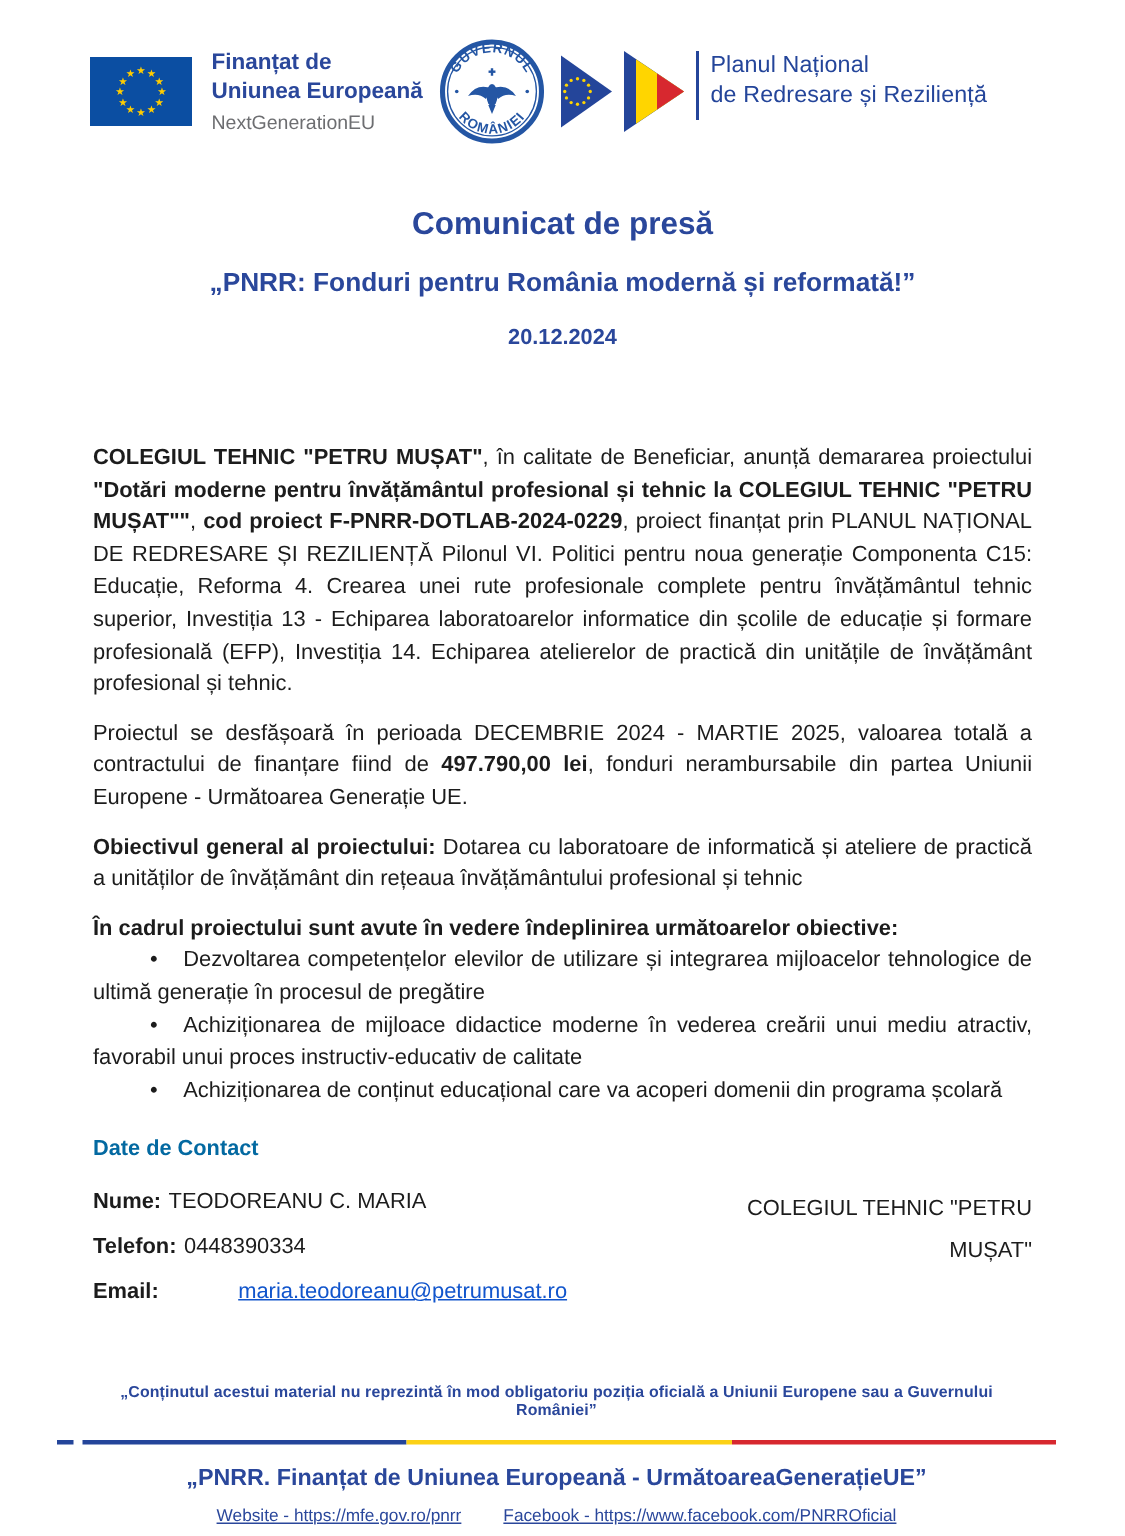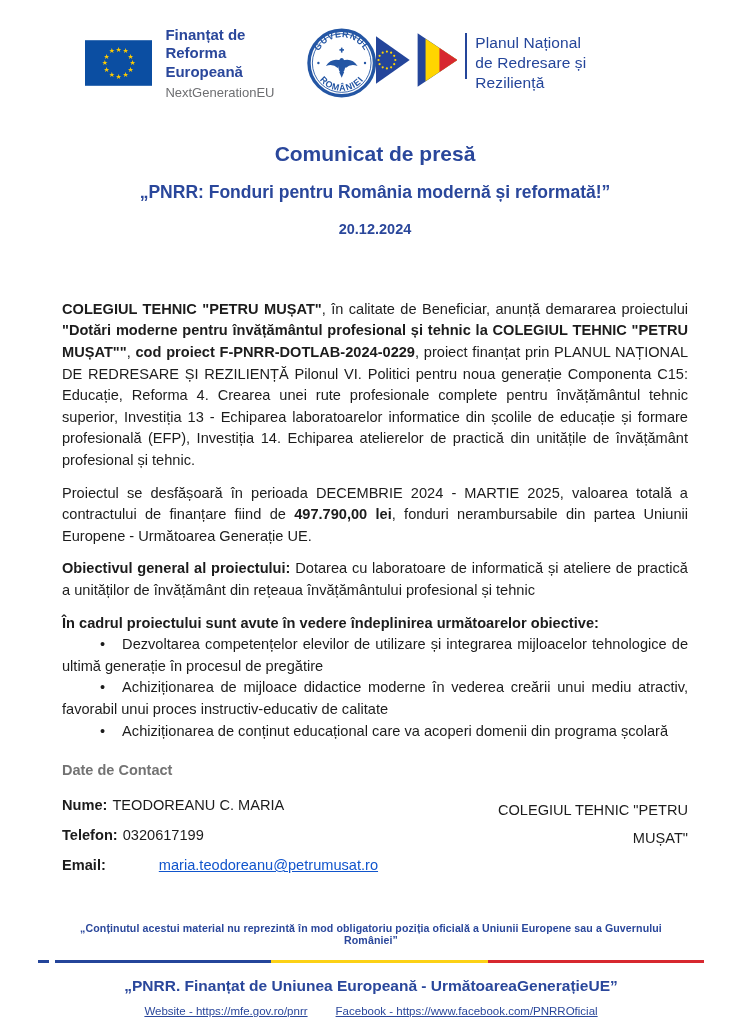--- a/index.html
+++ b/index.html
@@ -7,21 +7,20 @@
   body { font-family:"Liberation Sans","DejaVu Sans",sans-serif; }
   .page {
     position:relative; width:750px; height:1024px; margin:0 auto;
     background:#ffffff; overflow:hidden; color:#1c1c1c;
   }
 
   
   .logos {
     display:flex; justify-content:space-between; align-items:center;
     padding:26px 92px 0 60px;
-    margin-left:25px;
   }
   .eu-logo { display:flex; align-items:center; gap:13px; }
   .eu-text-bold { color:#2a479b; font-weight:bold; font-size:15px; line-height:1.22; }
   .eu-text-sub { color:#6d6e71; font-size:13px; margin-top:4px; }
   .pnrr-logo { display:flex; align-items:flex-start; gap:8px; }
   .pnrr-divider { width:2px; height:46px; background:#24459a; }
   .pnrr-text { color:#24459a; font-size:15.5px; line-height:1.3; letter-spacing:.1px; }
 
   
   .title-block { text-align:center; color:#2a479b; margin-top:42px; }
@@ -33,21 +32,21 @@
   .body-text { margin:62px 62px 0 62px; font-size:14.6px; line-height:21.6px; }
   .body-text p { margin-bottom:11px; }
   .just { text-align:justify; }
   .obj-head { font-weight:bold; margin-bottom:0 !important; }
   .bullet { text-indent:38px; margin-bottom:0 !important; }
   .dot { padding-right:17px; }
 
   
   .contact { display:flex; margin:20px 62px 0 62px; }
   .contact-left { flex:1; }
-  .contact-head { color:#737373; font-weight:bold; font-size:14.5px; margin-bottom:16px; }
+  .contact-head { color:#0369a1; font-weight:bold; font-size:14.5px; margin-bottom:16px; }
   .contact-row { font-size:14.6px; line-height:22px; margin-bottom:8px; }
   .contact-label { font-weight:bold; margin-right:5px; }
   .email-link { color:#1155cc; text-decoration:underline; cursor:pointer;padding-left:48px; }
   .org { width:218px; text-align:right; font-size:14.6px; line-height:28px; padding-top:34px; }
 
   
   .page-footer { position:absolute; left:0; right:8px; bottom:7px; }
   .disclaimer {
     color:#2a479b; font-size:10.6px; font-weight:bold; text-align:center;
     margin:0 62px 14px 62px; letter-spacing:.1px;
@@ -82,21 +81,21 @@
           <text x="34" y="39.5">★</text>
             <text x="27" y="37.6">★</text>
           <text x="21.9" y="32.5">★</text>
             <text x="20" y="25.5">★</text>
           <text x="21.9" y="18.5">★</text>
             <text x="27" y="13.4">★</text>
         </g>
       </svg>
       <div>
         <div class="eu-text-bold">Finanțat de</div>
-        <div class="eu-text-bold">Reforma Europeană</div>
+        <div class="eu-text-bold">Uniunea Europeană</div>
         <div class="eu-text-sub">NextGenerationEU</div>
       </div>
     </div>
 
     <svg width="70" height="70" viewBox="0 0 70 70">
       <circle cx="35" cy="35" r="33" fill="#ffffff" stroke="#2456A4" stroke-width="3.4"></circle>
       <circle cx="35" cy="35" r="29.6" fill="none" stroke="#2456A4" stroke-width="0.9"></circle>
       <defs>
         <path id="arcTop" d="M 9,35 A 26,26 0 0 1 61,35"></path>
         <path id="arcBot" d="M 7,35 A 28,28 0 0 0 63,35"></path>
@@ -164,21 +163,21 @@
     <p class="just bullet"><span class="dot">•</span><span>Achiziționarea de conținut educațional care va acoperi domenii din programa școlară</span></p>
   </section>
 
   <section class="contact">
     <div class="contact-left">
       <div class="contact-head">Date de Contact</div>
       <div class="contact-row">
         <span class="contact-label">Nume:</span><span>TEODOREANU C. MARIA</span>
       </div>
       <div class="contact-row">
-        <span class="contact-label">Telefon:</span><span>0320617199</span>
+        <span class="contact-label">Telefon:</span><span>0448390334</span>
       </div>
       <div class="contact-row">
         <span class="contact-label">Email:</span><a class="email-link">maria.teodoreanu@petrumusat.ro</a>
       </div>
     </div>
     <div class="org">COLEGIUL TEHNIC "PETRU MUȘAT"</div>
   </section>
 
   <footer class="page-footer">
     <div class="disclaimer">„Conținutul acestui material nu reprezintă în mod obligatoriu poziția oficială a Uniunii Europene sau a Guvernului României”</div>

